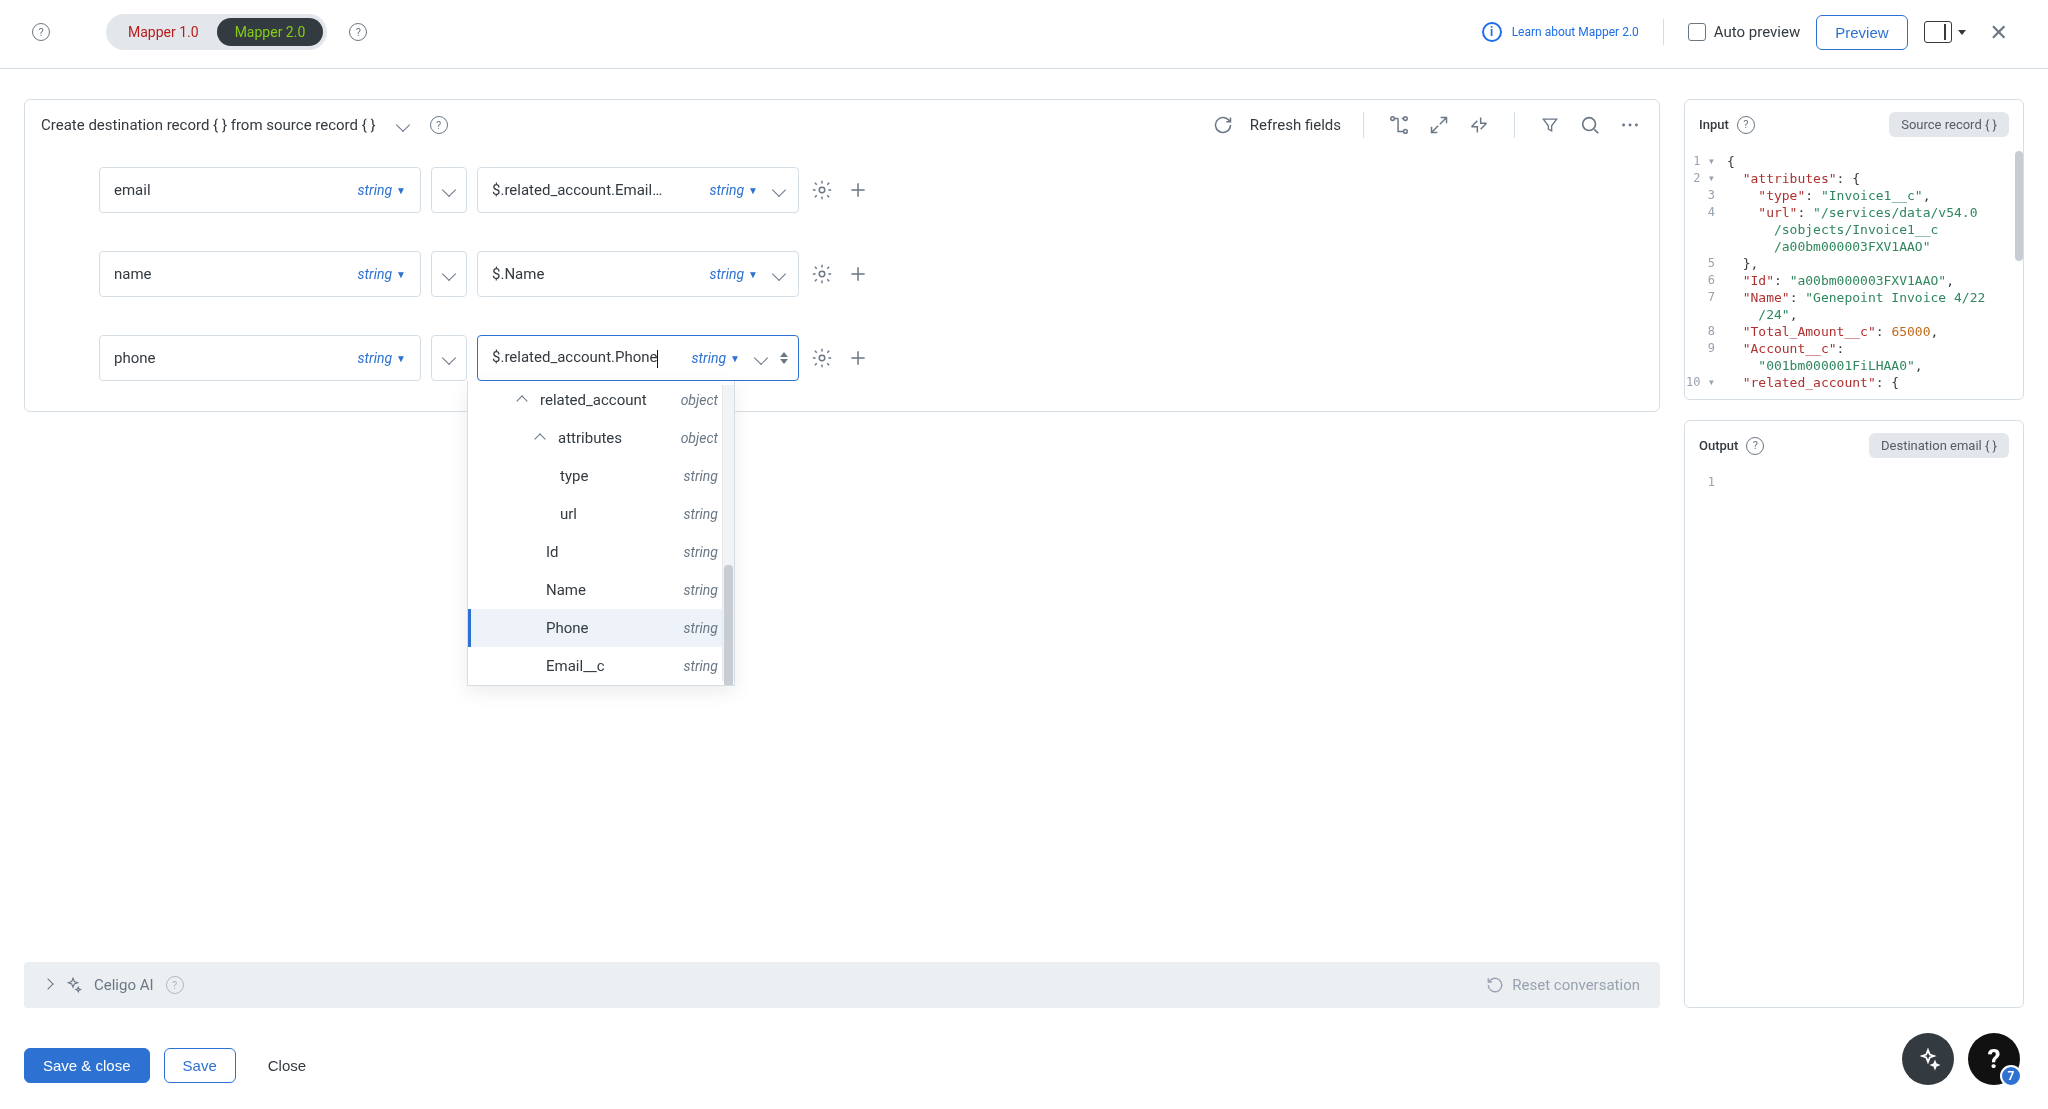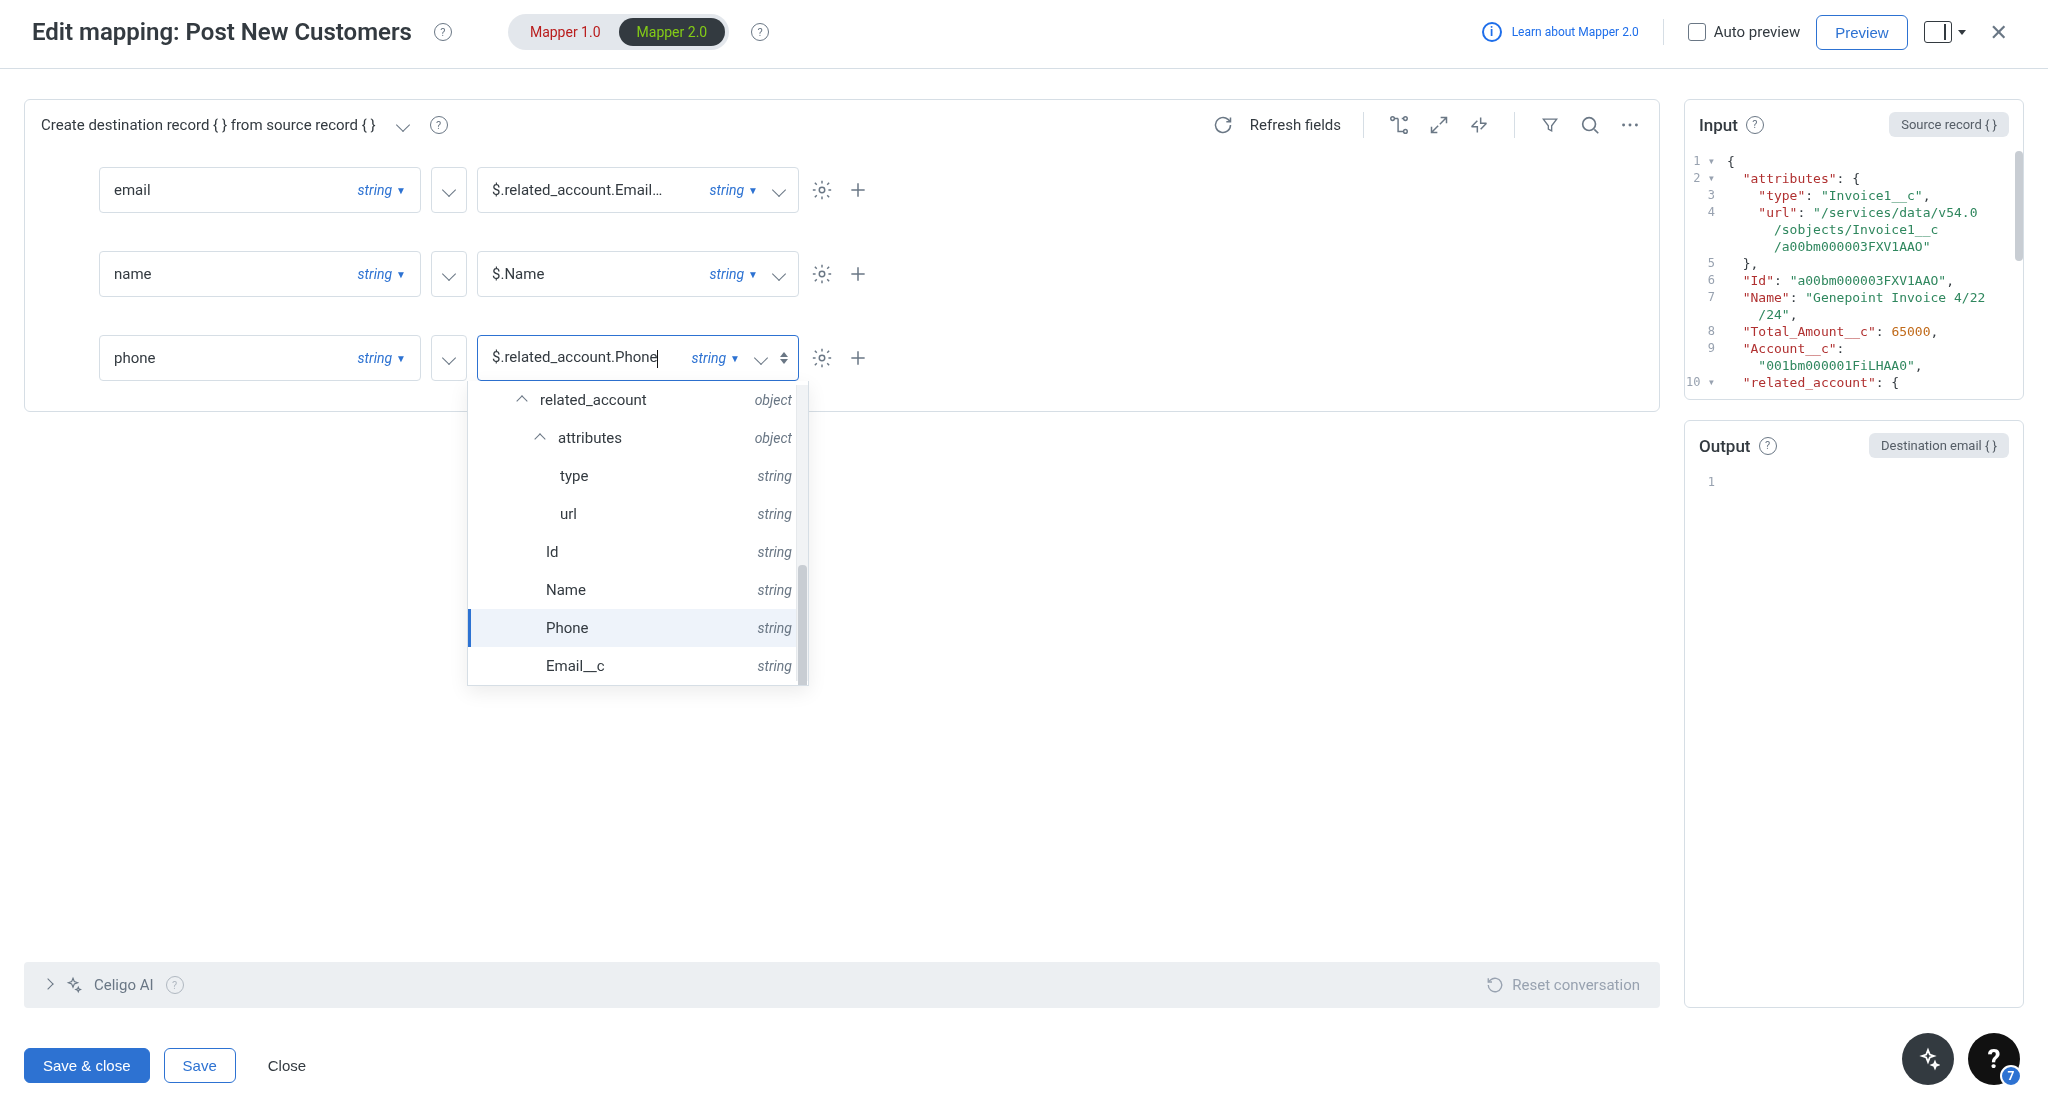--- a/index.html
+++ b/index.html
@@ -250,21 +250,21 @@
     border-right: 4px solid transparent;
   }
   .spinner-stub .up { border-bottom: 5px solid var(--muted); }
   .spinner-stub .dn { border-top: 5px solid var(--muted); }
   .gear-icon, .plus-icon { color: var(--muted); cursor: pointer; }
   
   .dropdown {
     position: absolute;
     left: 368px;
     top: 46px;
-    width: 342px;
+    width: 268px;
     background: #fff;
     border: 1px solid var(--border);
     border-top: none;
     box-shadow: 0 6px 18px rgba(0,0,0,0.08);
     z-index: 50;
     max-height: 340px;
     overflow: hidden;
     display: flex;
     flex-direction: column;
   }
@@ -311,21 +311,21 @@
     flex: 0 0 340px;
     display: flex;
     flex-direction: column;
     gap: 20px;
   }
   .io-card .io-hdr {
     display: flex; align-items: center;
     padding: 12px 14px;
     gap: 8px;
   }
-  .io-title { font-size: 17px; font-weight: 500; }
+  .io-title { font-size: 13px; font-weight: 500; }
   .pill {
     margin-left: auto;
     background: var(--pill-bg);
     color: #555d66;
     font-size: 13px;
     padding: 5px 12px;
     border-radius: 6px;
   }
   .code-area {
     font-family: ui-monospace, SFMono-Regular, Menlo, Consolas, monospace;
@@ -437,21 +437,20 @@
     width: 1px; height: 18px;
     background: #111;
     vertical-align: middle;
     margin-left: -1px;
   }
 </style>
 </head>
 <body>
 
 <div class="topbar">
-  <span class="title">Edit mapping: Post New Customers</span>
   <span class="help-circ">?</span>
 
   <span class="segmented">
     <span class="seg-opt">Mapper 1.0</span>
     <span class="seg-opt active">Mapper 2.0</span>
   </span>
   <span class="help-circ" style="margin-left:6px">?</span>
 
   <span class="spacer"></span>
 

